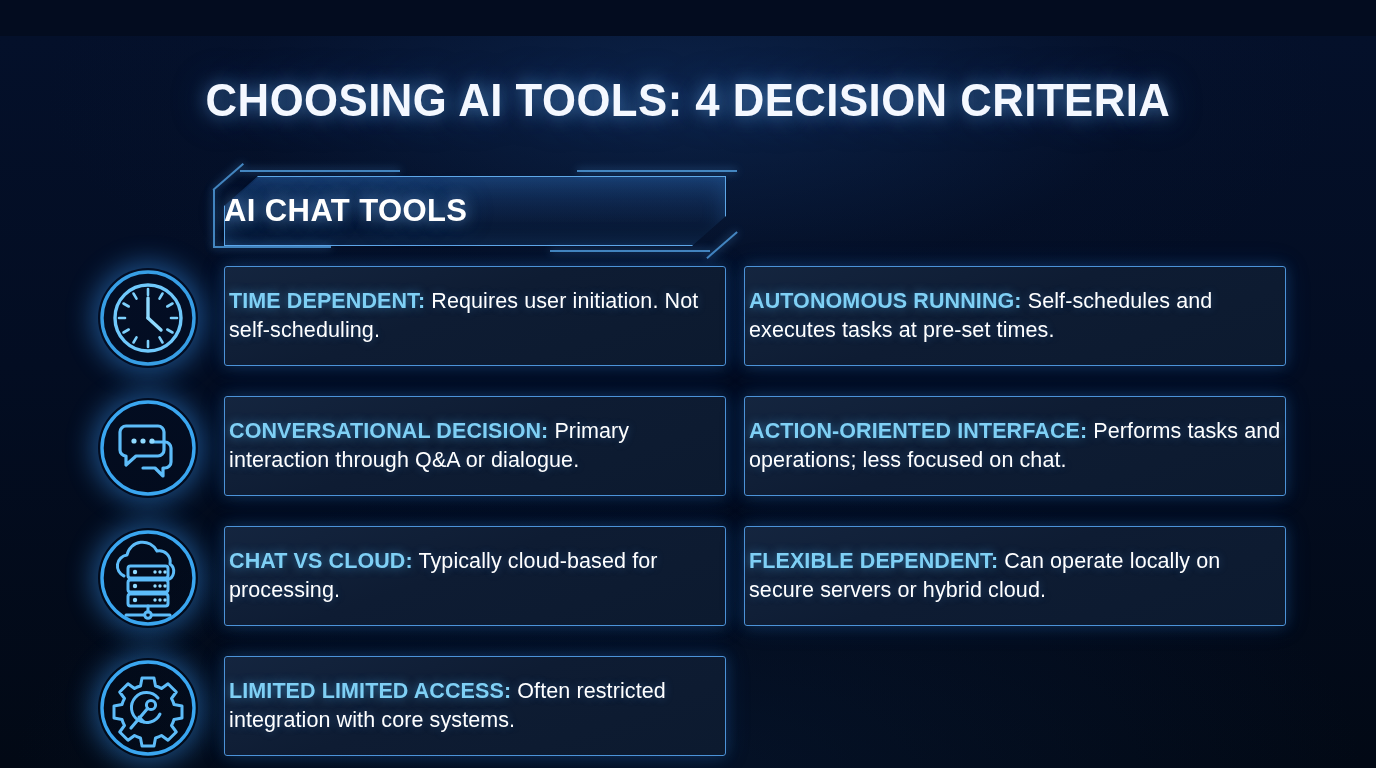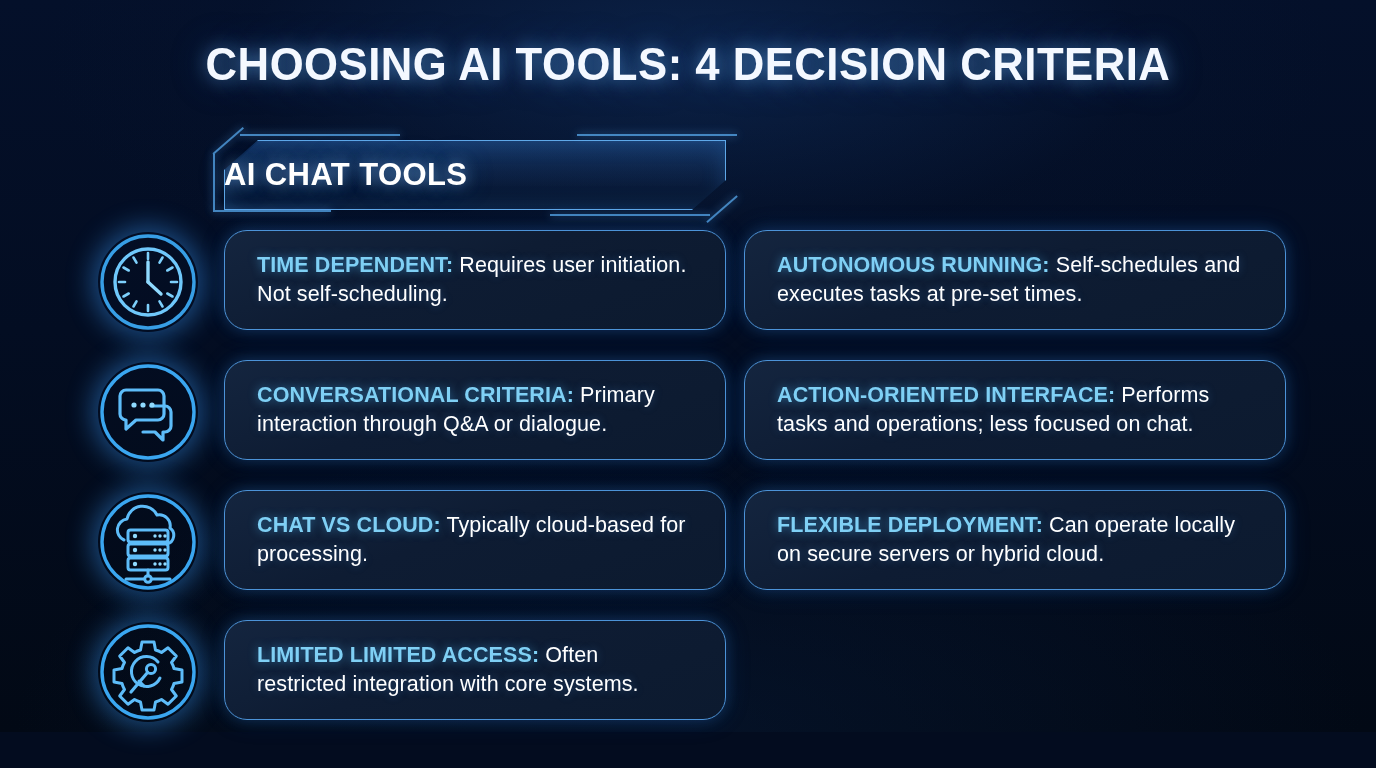--- a/index.html
+++ b/index.html
@@ -10,20 +10,21 @@
     overflow:hidden;
     font-family:"Liberation Sans", sans-serif;
   }
   .stage {
     position:relative;
     width:1376px; height:732px;
     background:
       radial-gradient(ellipse 60% 45% at 50% 8%, rgba(22,60,115,0.42) 0%, rgba(10,28,60,0.10) 55%, rgba(3,12,31,0) 78%),
       radial-gradient(ellipse 70% 60% at 50% 100%, rgba(10,34,72,0.35) 0%, rgba(3,12,31,0) 70%),
       linear-gradient(180deg,#04102a 0%, #030d22 45%, #020915 100%);
+    margin-top: 36px;
   }
   
   .title {
     position:absolute;
     top:36px; left:0; right:0;
     text-align:center;
     font-size:47px;
     font-weight:bold;
     letter-spacing:0.5px;
     color:#f4f8ff;
@@ -112,24 +113,24 @@
     box-shadow:0 0 26px 6px rgba(55,150,245,0.45);
   }
   .icon-badge svg { position:absolute; inset:0; width:100px; height:100px; }
 
   
   .card {
     position:absolute;
     top:0;
     height:100px;
     border:1.6px solid #4c93d8;
-    border-radius:23px;
+    border-radius:3px;
     background:linear-gradient(160deg, #14253f 0%, #0e1c33 45%, #0c1a2f 100%);
     box-shadow:0 0 14px rgba(50,130,220,0.25), 0 0 26px rgba(30,90,170,0.18);
-    padding:0 32px;
+    padding:0 4px;
     display:flex;
     align-items:center;
   }
   .card.left  { left:224px; width:502px; }
   .card.right { left:744px; width:542px; }
 
   .card p {
     font-size:21.5px;
     line-height:29px;
     color:#ffffff;
@@ -202,21 +203,21 @@
       <svg viewBox="0 0 100 100" fill="none" stroke="#5dbcf9" stroke-width="3.2" stroke-linecap="round" stroke-linejoin="round">
         <circle cx="50" cy="50" r="46" stroke="#3aa6f0" stroke-width="3.4"></circle>
         <path d="M53 44 h14 a6 6 0 0 1 6 6 v14 a6 6 0 0 1 -6 6 h-2 v8 l-8 -8 h-12"></path>
         <path d="M28 28 h32 a6 6 0 0 1 6 6 v18 a6 6 0 0 1 -6 6 h-22 l-10 9 v-9 h-0 a6 6 0 0 1 -6 -6 v-18 a6 6 0 0 1 6 -6 z"></path>
         <circle cx="36" cy="43" r="2.6" fill="#8fdaff" stroke="none"></circle>
         <circle cx="45" cy="43" r="2.6" fill="#8fdaff" stroke="none"></circle>
         <circle cx="54" cy="43" r="2.6" fill="#8fdaff" stroke="none"></circle>
       </svg>
     </div>
     <div class="card left">
-      <p><span class="lede">CONVERSATIONAL CRITERIA:</span><span> Primary interaction through Q&amp;A or dialogue.</span></p>
+      <p><span class="lede">CONVERSATIONAL DECISION:</span><span> Primary interaction through Q&amp;A or dialogue.</span></p>
     </div>
     <div class="card right">
       <p><span class="lede">ACTION-ORIENTED INTERFACE:</span><span> Performs tasks and operations; less focused on chat.</span></p>
     </div>
   </div>
 
   <div class="row r3">
     <div class="icon-badge">
       <div class="ring-glow"></div>
       <svg viewBox="0 0 100 100" fill="none" stroke="#5dbcf9" stroke-width="3" stroke-linecap="round" stroke-linejoin="round">
@@ -242,21 +243,21 @@
         <line x1="50" y1="78" x2="50" y2="84"></line>
         <circle cx="50" cy="87" r="3.3"></circle>
         <line x1="28" y1="87" x2="46" y2="87"></line>
         <line x1="54" y1="87" x2="72" y2="87"></line>
       </svg>
     </div>
     <div class="card left">
       <p><span class="lede">CHAT VS CLOUD:</span><span> Typically cloud-based for processing.</span></p>
     </div>
     <div class="card right">
-      <p><span class="lede">FLEXIBLE DEPLOYMENT:</span><span> Can operate locally on secure servers or hybrid cloud.</span></p>
+      <p><span class="lede">FLEXIBLE DEPENDENT:</span><span> Can operate locally on secure servers or hybrid cloud.</span></p>
     </div>
   </div>
 
   <div class="row r4">
     <div class="icon-badge">
       <div class="ring-glow"></div>
       <svg viewBox="0 0 100 100" fill="none" stroke="#5dbcf9" stroke-width="3" stroke-linecap="round" stroke-linejoin="round">
         <circle cx="50" cy="50" r="46" stroke="#3aa6f0" stroke-width="3.4"></circle>
         <path d="M44 20 h12 l1.5 8 a24 24 0 0 1 6 2.5 l6.5 -4.8 l8.3 8.3 l-4.8 6.5 a24 24 0 0 1 2.5 6 l8 1.5 v12 l-8 1.5 a24 24 0 0 1 -2.5 6 l4.8 6.5 l-8.3 8.3 l-6.5 -4.8 a24 24 0 0 1 -6 2.5 l-1.5 8 h-12 l-1.5 -8 a24 24 0 0 1 -6 -2.5 l-6.5 4.8 l-8.3 -8.3 l4.8 -6.5 a24 24 0 0 1 -2.5 -6 l-8 -1.5 v-12 l8 -1.5 a24 24 0 0 1 2.5 -6 l-4.8 -6.5 l8.3 -8.3 l6.5 4.8 a24 24 0 0 1 6 -2.5 z"></path>
         <path d="M60 40 a15 15 0 1 0 2 16"></path>

